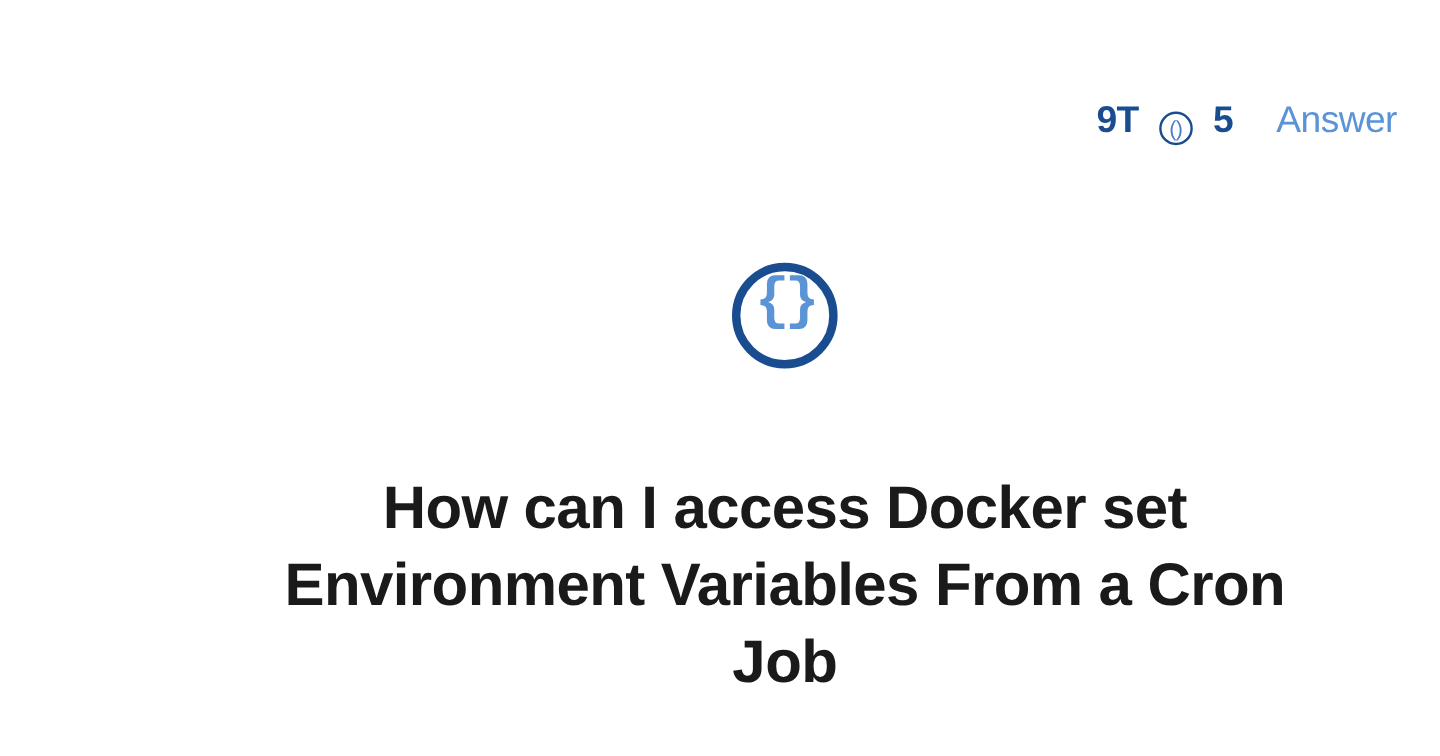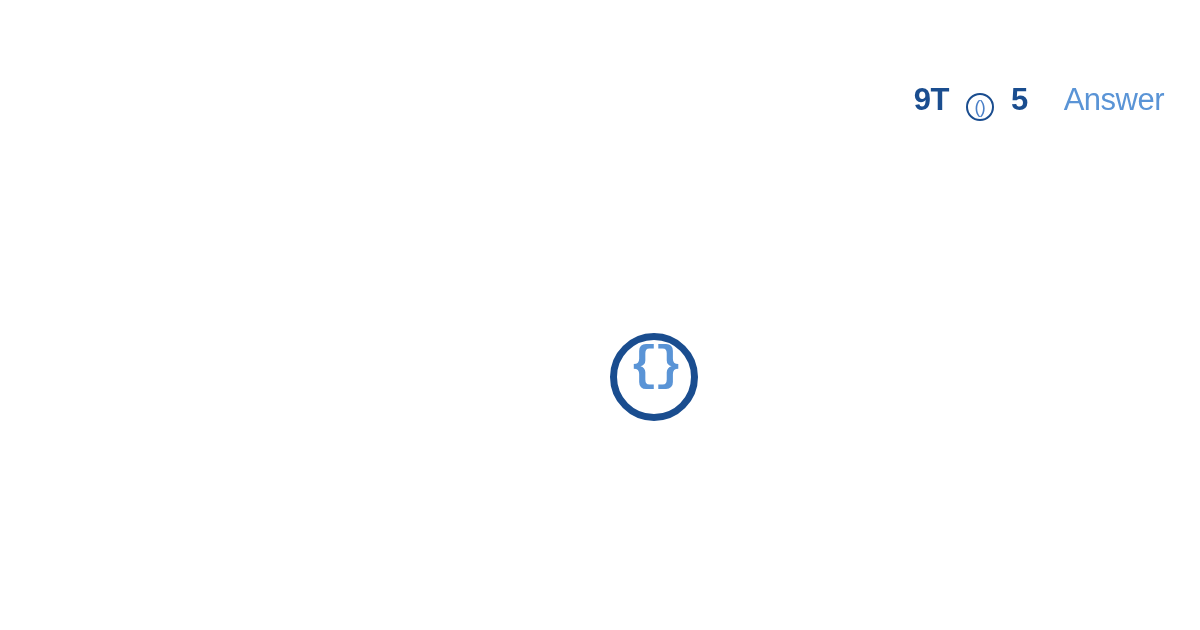--- a/index.html
+++ b/index.html
@@ -112,15 +112,16 @@
       <span class="brand-circle-inner">()</span>
     </span><span class="brand-5">5</span><span class="brand-answer">Answer</span>
 </div>
 
 <div class="content">
   <div class="icon-wrapper">
     <div class="icon-circle">
       <span class="icon-braces">{}</span>
     </div>
   </div>
+  <h1 class="title">How can I access Docker set Environment Variables From a Cron Job</h1>
 </div>
 
 <div class="bottom-bar"></div>
 
 </body></html>

